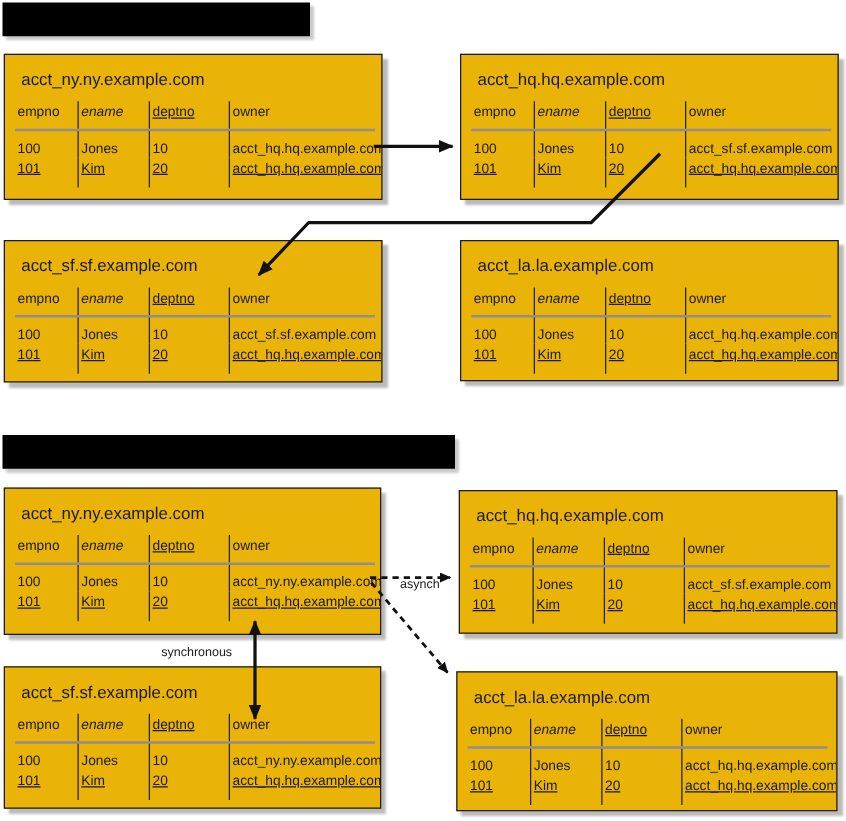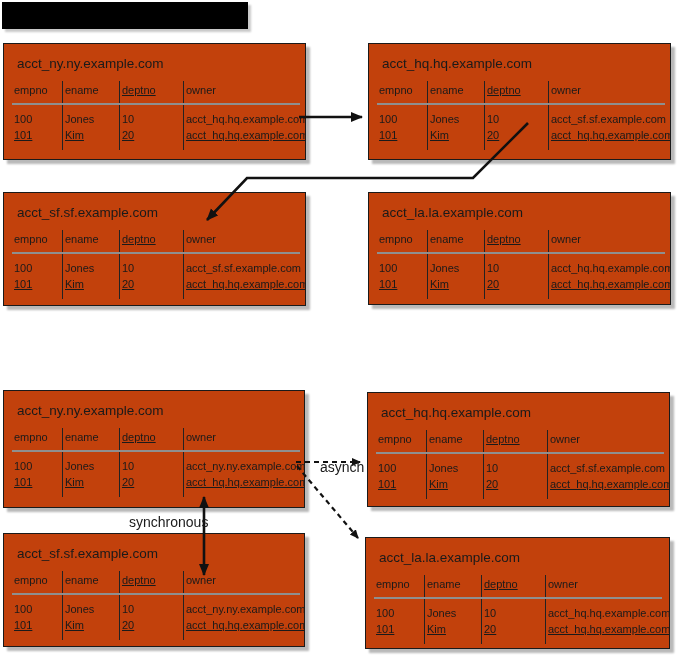--- a/index.html
+++ b/index.html
@@ -6,47 +6,50 @@
   .canvas {
     position:relative; width:677px; height:657px; background:#ffffff;
     font-family:"Liberation Sans","DejaVu Sans",sans-serif; color:#1a1a1a; overflow:hidden;
   }
   .step-bar {
     position:absolute; background:#000000; color:#ffffff; height:27px;
     line-height:27px; font-weight:bold; font-size:13.5px; padding-left:11px;
     box-sizing:border-box; box-shadow:3px 3px 2px #c9c9c9; white-space:pre;
   }
   .card {
-    position:absolute; background:#c2410c; border:1.6px solid #1a1a1a;
+    position:absolute; background:#eab308; border:1.6px solid #1a1a1a;
     box-shadow:4px 4px 2px #b9b9b9; box-sizing:border-box; overflow:hidden;
   }
   .card-title { padding:11px 0 0 13px; font-size:13.5px; line-height:17px; white-space:nowrap; }
   table.db {
     border-collapse:collapse; margin:9px 0 0 8px; width:288px;
     font-size:11px; table-layout:fixed; white-space:nowrap;
   }
   table.db th {
     text-align:left; font-weight:normal; border-bottom:2px solid #8f8f8f;
     padding:3px 4px 6px 2px; line-height:13px;
   }
   table.db td { padding:2px 4px 0 2px; line-height:14px; overflow:visible; }
   table.db tbody tr:first-child td { padding-top:7px; }
   table.db tbody tr:last-child td  { padding-bottom:8px;text-decoration:underline; }
   table.db th:not(:last-child), table.db td:not(:last-child) { border-right:1.5px solid #222222; }
-  .c1 { width:44px; } .c2 { width:50px; } .c3 { width:57px;text-decoration:underline; } .c4 { width:auto; }
+  .c1 { width:44px; } .c2 { width:50px;font-style:italic; } .c3 { width:57px;text-decoration:underline; } .c4 { width:auto; }
   .arrow-layer { position:absolute; left:0; top:0; z-index:5; pointer-events:none; }
-  .float-label { position:absolute; z-index:6; font-size:14px; line-height:13px; }
+  .float-label { position:absolute; z-index:6; font-size:10px; line-height:13px; }
 </style>
 </head>
 <body>
 
 <div class="canvas">
 
   <div class="step-bar" style="left:2px;top:2px;width:246px;">
     <span>Step 1.  Identify True Owner</span>
+  </div>
+  <div class="step-bar" style="left:2px;top:348px;width:362px;">
+    <span>Step  2.  Grab Ownership and Broadcast Change</span>
   </div>
 
   <div class="card" style="left:3px;top:43px;width:303px;height:117px;">
     <div class="card-title">acct_ny.ny.example.com</div>
     <table class="db">
       <thead>
           <tr>
         <th class="c1">empno</th>
         <th class="c2">ename</th>
         <th class="c3">deptno</th>

